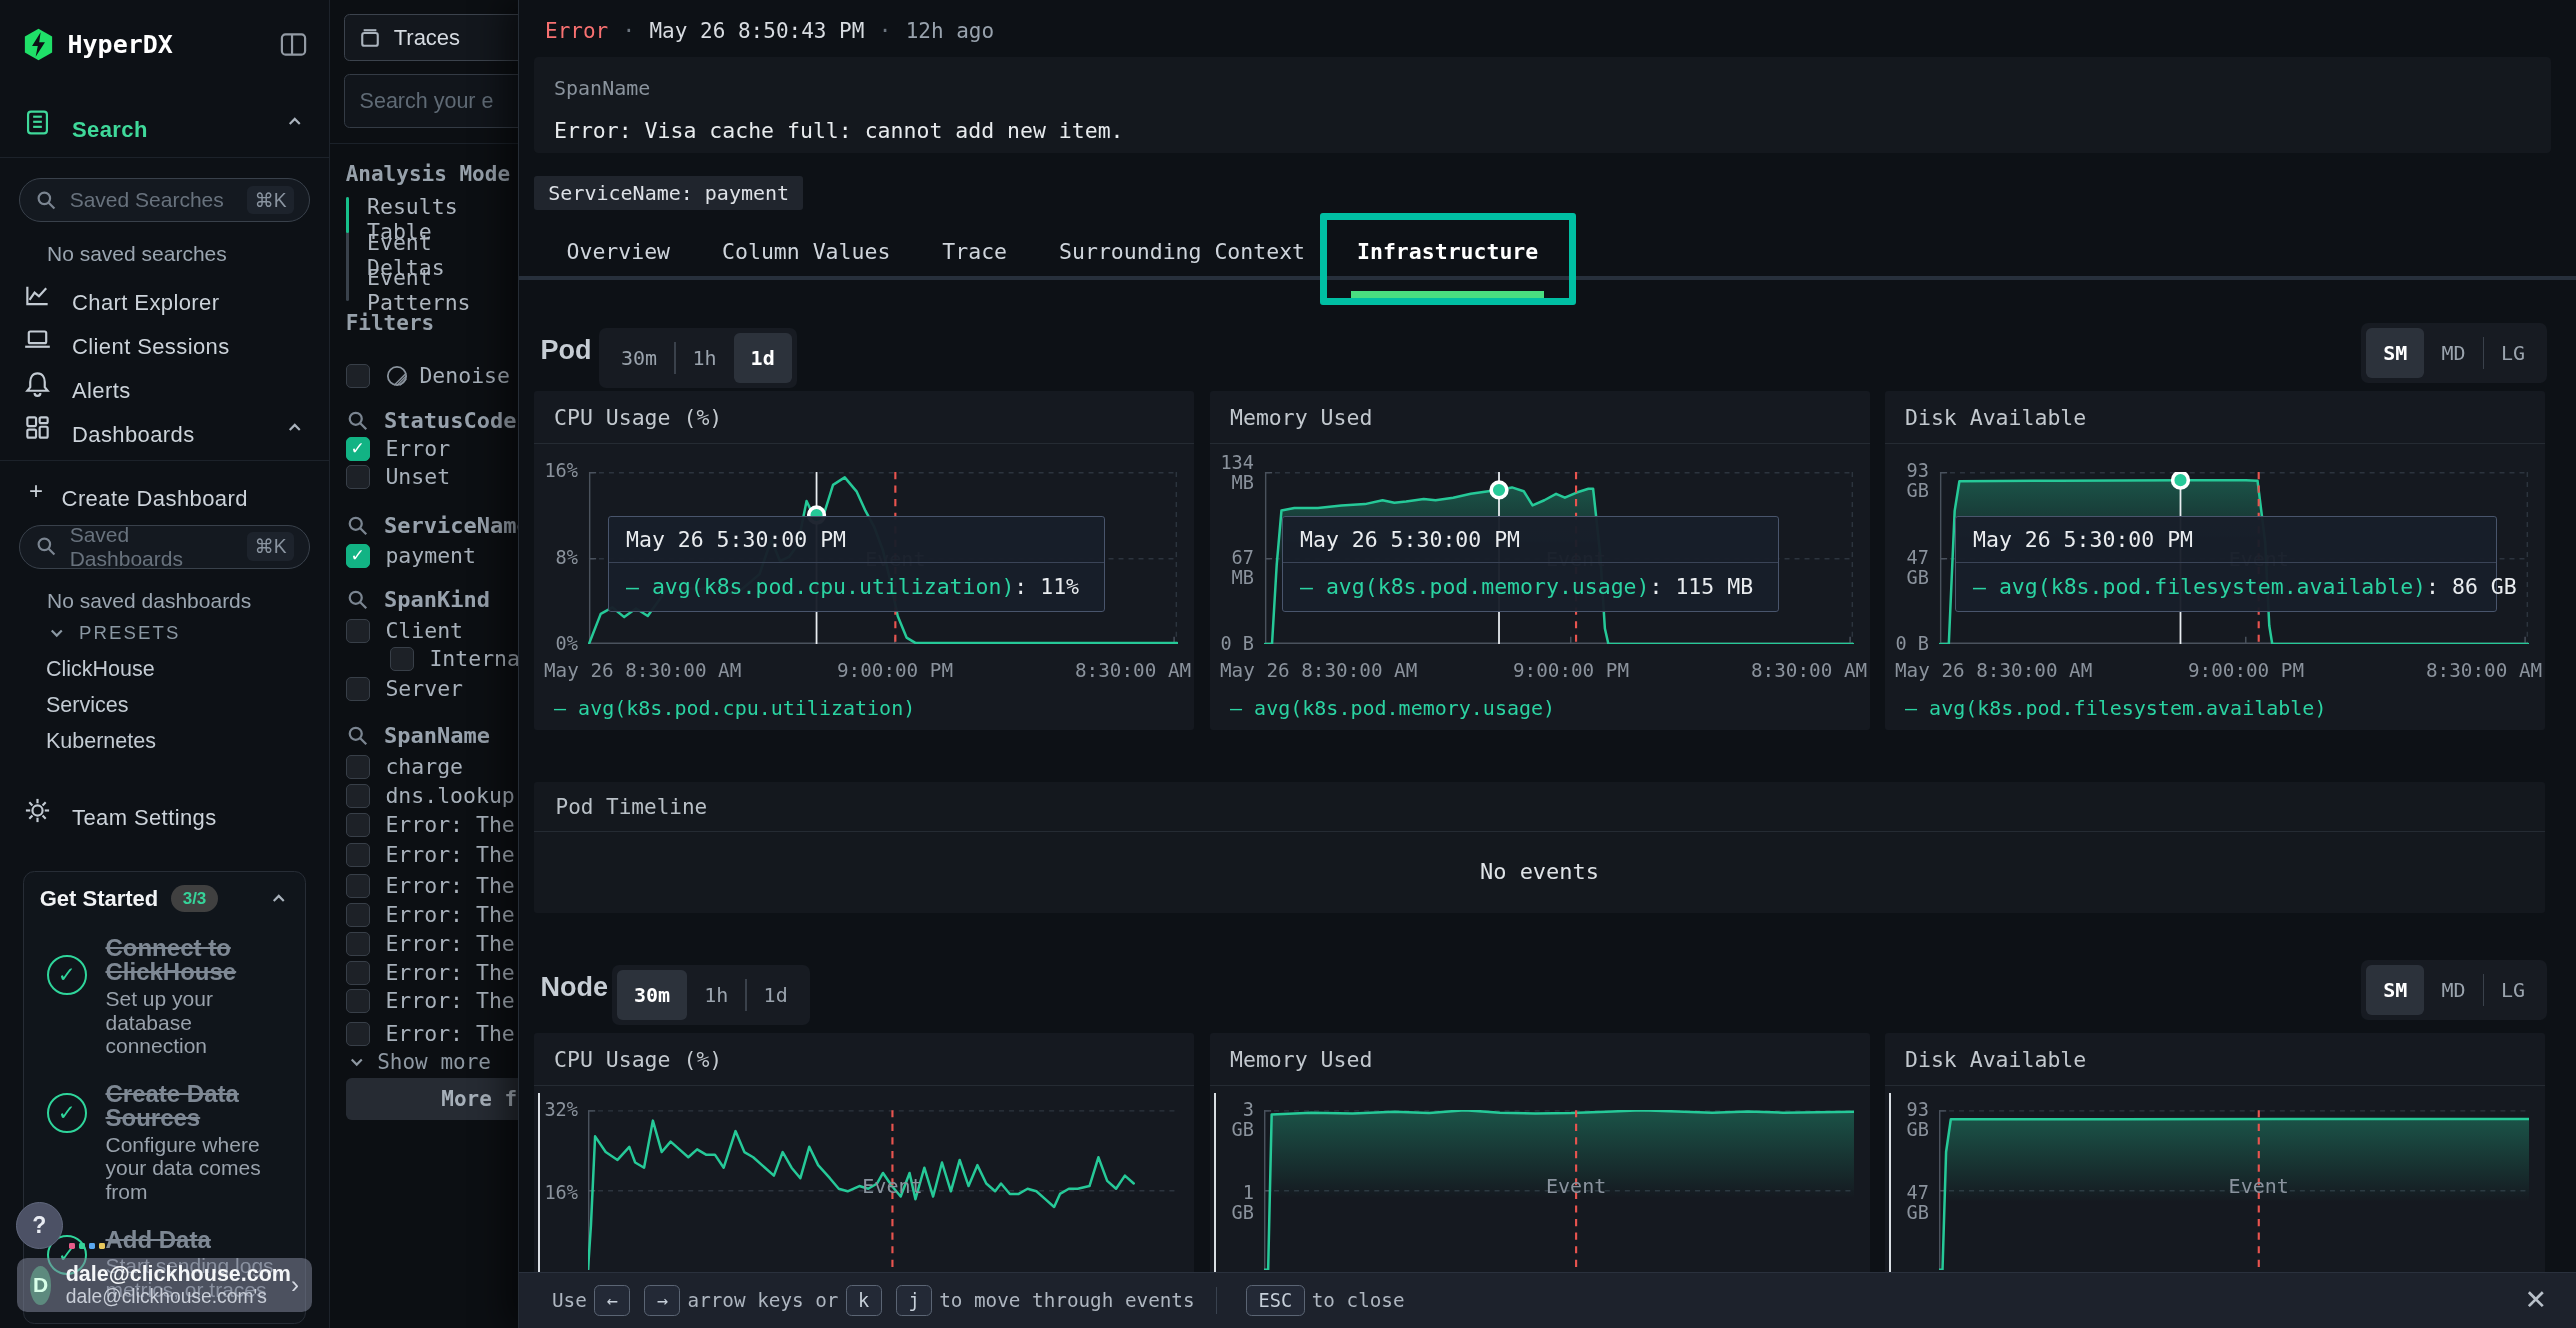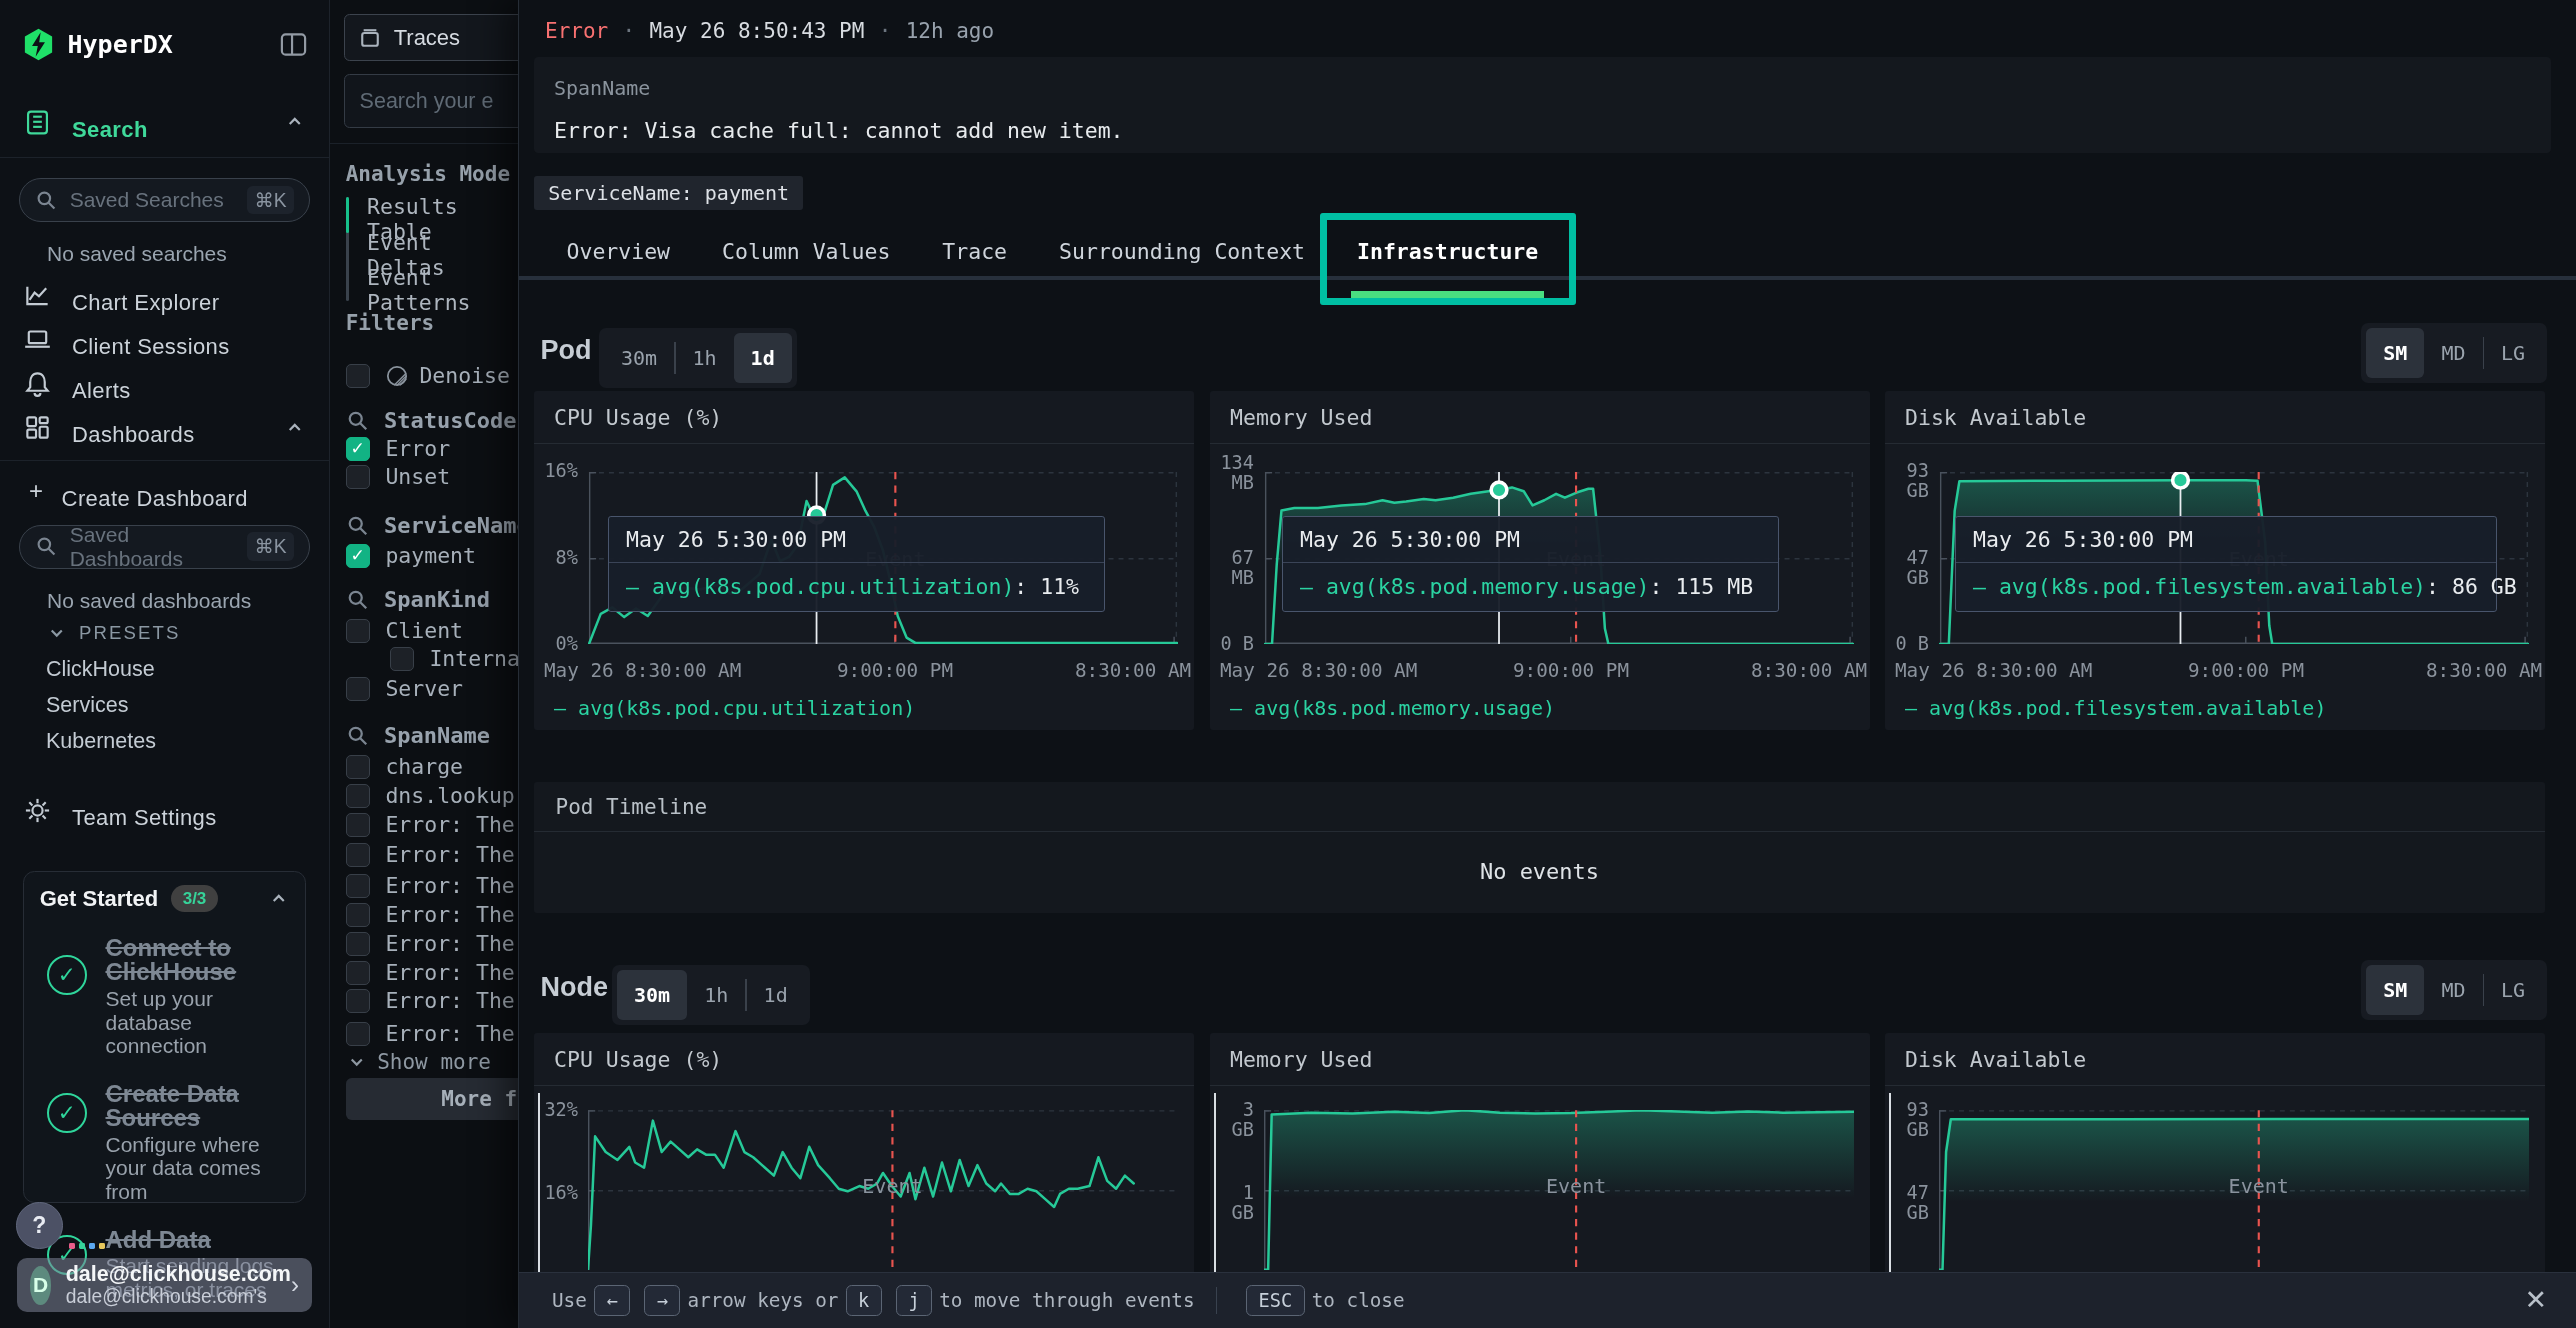--- a/index.html
+++ b/index.html
@@ -22,21 +22,21 @@
     border-radius:23px; background:#141920; padding:0 15.7px; }
   .pill .nicon{ width:23px;height:23px;margin-right:11.4px; }
   .pill-ph { flex:1; font-size:21px; color:#68727d; }
   .pill-kbd { font-size:19.3px; color:#8a94a0; background:#1d232c; border-radius:5.7px; padding:2.9px 7.2px; }
   .muted-line { margin:20px 0 0 47px; font-size:21px; color:#9aa5b0; height:26px; }
   .chev { width:21.5px; height:21.5px; }
   .presets-row { display:flex; align-items:center; height:37px; padding-left:46px; color:#8b98a3; font-size:18.6px; letter-spacing:2.1px; }
   .preset-item { height:36px; display:flex; align-items:center; padding-left:46px; font-size:21.5px; color:#c3cbd3; cursor:pointer; }
   .team-row { margin-top:29px; }
 
-  .gs-card { position:absolute; left:23px; top:871px; width:283px; height:332px; border:1.4px solid #272d36;
+  .gs-card { position:absolute; left:23px; top:871px; width:283px; height:453px; border:1.4px solid #272d36;
     border-radius:11.4px; background:#10151b; padding:13px 15.7px; }
   .gs-head { display:flex; align-items:center; }
   .gs-title { font-size:22px; font-weight:bold; color:#f1f3f5; }
   .gs-badge { margin-left:13px; background:#404040; color:#36d399; font-size:17px; font-weight:bold;
     border-radius:14.3px; padding:3.6px 11.4px; }
   .gs-chev { margin-left:auto; }
   .gs-item { display:flex; margin-top:24px; }
   .gs-check { width:40px; height:40px; border:2.1px solid #2fd59b; border-radius:50%; color:#2fd59b;
     font-size:21.5px; display:flex; align-items:center; justify-content:center; flex:0 0 40px; margin:18.6px 18.6px 0 7.2px; }
   .gs-item-title { font-size:24px; font-weight:bold; color:#7e8894; text-decoration:line-through; line-height:24px; }

